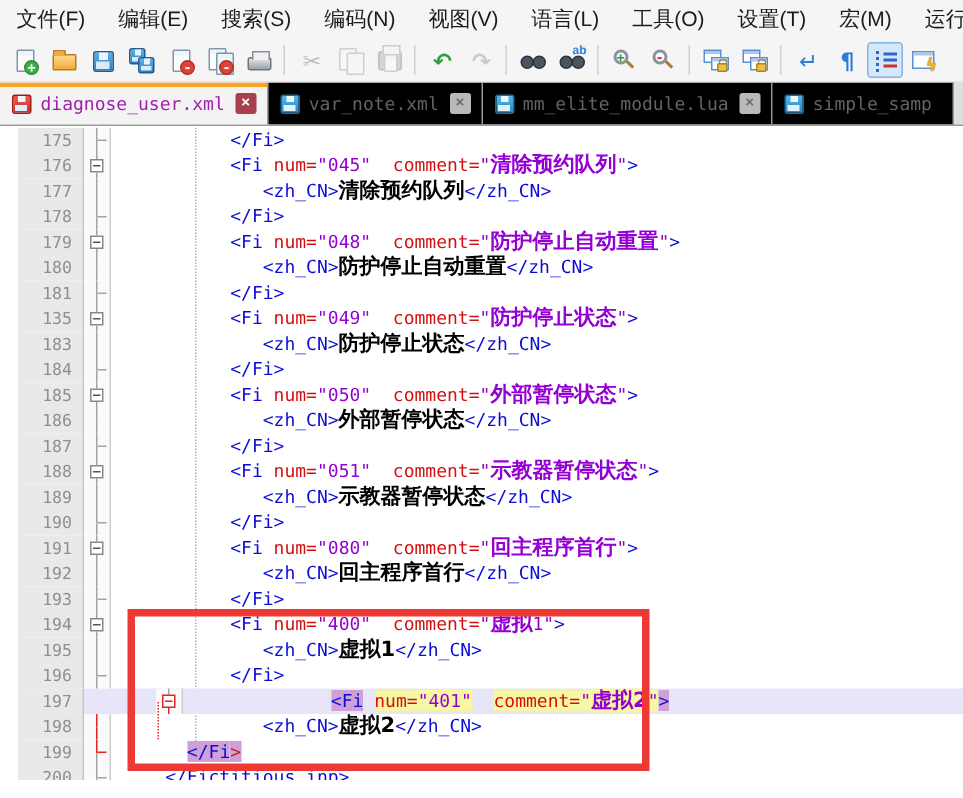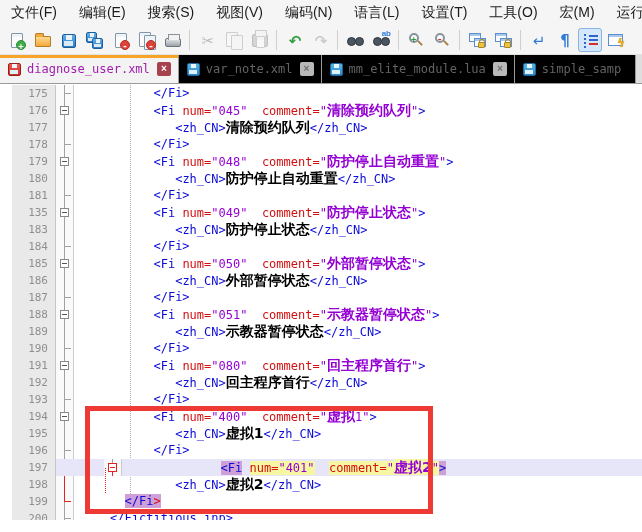--- a/index.html
+++ b/index.html
@@ -103,25 +103,25 @@
                     border:5px solid #ee3a34; z-index:5; pointer-events:none; }
 </style>
 </head>
 <body>
 
 <div id="app">
   <div class="menu-bar">
       <span class="menu-item">文件(F)</span>
       <span class="menu-item">编辑(E)</span>
       <span class="menu-item">搜索(S)</span>
+      <span class="menu-item">编码(N)</span>
       <span class="menu-item">视图(V)</span>
-      <span class="menu-item">编码(N)</span>
       <span class="menu-item">语言(L)</span>
+      <span class="menu-item">工具(O)</span>
       <span class="menu-item">设置(T)</span>
-      <span class="menu-item">工具(O)</span>
       <span class="menu-item">宏(M)</span>
       <span class="menu-item">运行(R)</span>
     </div>
   <div class="toolbar">
       <span class="tbi">
         <i class="pg"></i>
         <i class="bd g">+</i>
       </span>
       <span class="tbi">
         <i class="fd"></i>

